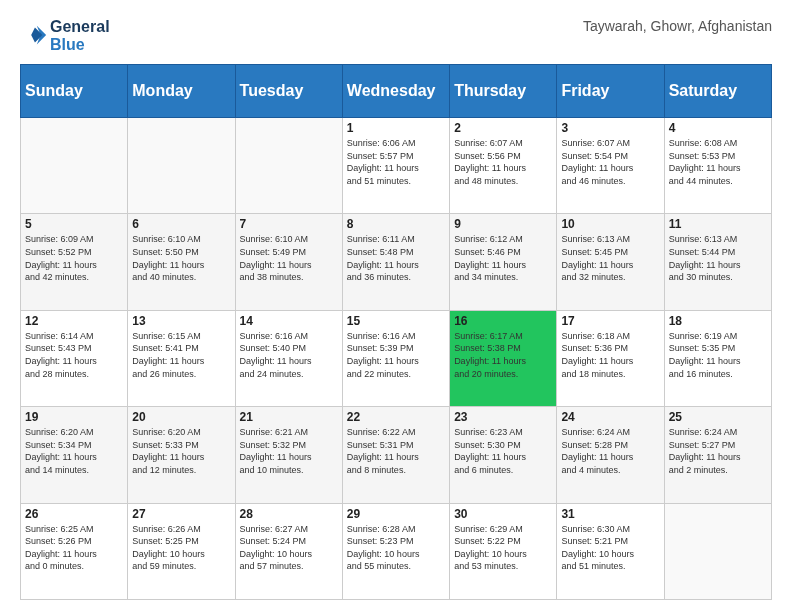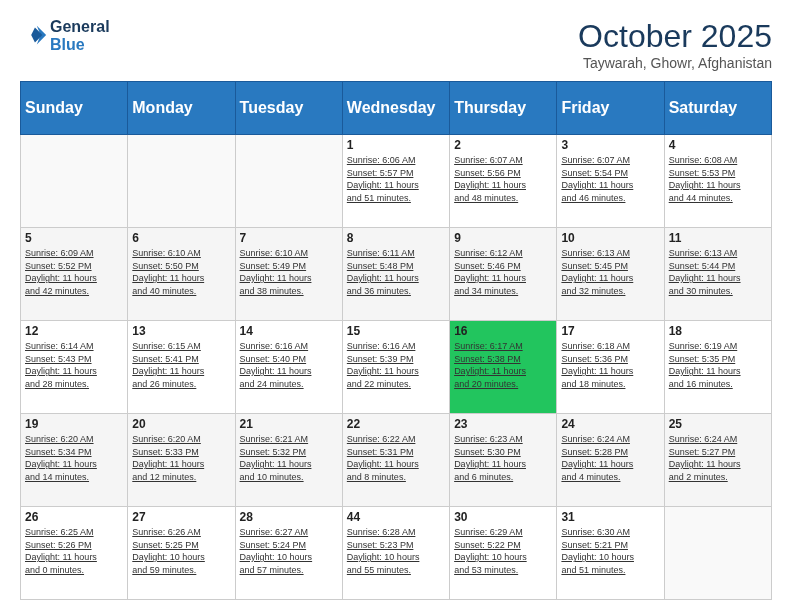--- a/index.html
+++ b/index.html
@@ -82,40 +82,38 @@
       font-size: 12px;
       font-weight: bold;
       color: #222;
       display: block;
       margin-bottom: 2px;
     }
     .day-info {
       font-size: 9px;
       color: #333;
       line-height: 1.4;
-      text-decoration: underline;
     }
   </style>
 </head>
 <body>
 
 <div class="page">
   <div class="header">
     <div class="logo">
       <svg class="logo-icon" viewBox="0 0 30 30" width="36" height="36">
         <polygon points="18,4 28,14 18,24 22,14" fill="#2979c0"></polygon>
         <polygon points="16,6 24,14 16,22 12,14" fill="#1a5a9a"></polygon>
       </svg>
       <div>
         <div style="font-size:16px;font-weight:bold;color:#1a3a5c;">General</div>
         <div style="font-size:16px;font-weight:bold;color:#2979c0;">Blue</div>
       </div>
     </div>
     <div class="title-area">
-      <div class="month-title">October 2025</div>
       <div class="location">Taywarah, Ghowr, Afghanistan</div>
     </div>
   </div>
 
   <table class="calendar">
     <thead>
       <tr>
       <th>Sunday</th>
           <th>Monday</th>
           <th>Tuesday</th>
@@ -328,21 +326,21 @@
 and 59 minutes.</div>
           </td>
           <td style="background: rgb(255, 255, 255);">
             <span class="day-num">28</span>
             <div class="day-info" style="white-space: pre-line;">Sunrise: 6:27 AM
 Sunset: 5:24 PM
 Daylight: 10 hours
 and 57 minutes.</div>
           </td>
           <td style="background: rgb(255, 255, 255);">
-            <span class="day-num">44</span>
+            <span class="day-num">29</span>
             <div class="day-info" style="white-space: pre-line;">Sunrise: 6:28 AM
 Sunset: 5:23 PM
 Daylight: 10 hours
 and 55 minutes.</div>
           </td>
           <td style="background: rgb(255, 255, 255);">
             <span class="day-num">30</span>
             <div class="day-info" style="white-space: pre-line;">Sunrise: 6:29 AM
 Sunset: 5:22 PM
 Daylight: 10 hours

